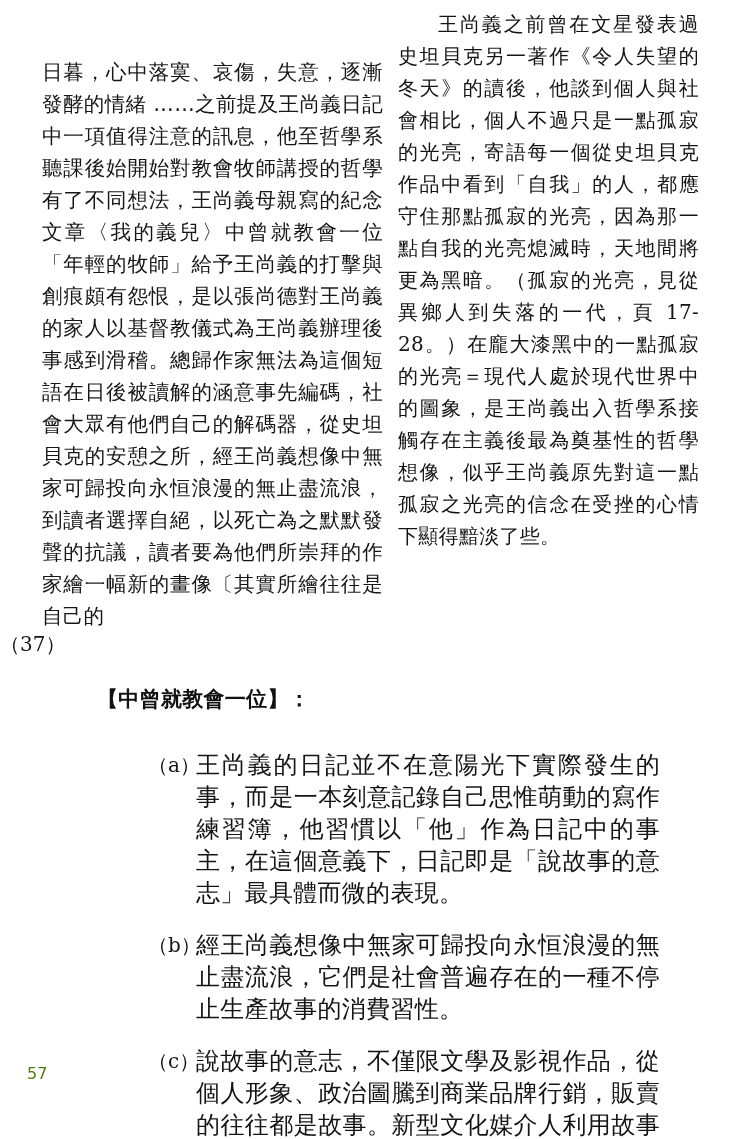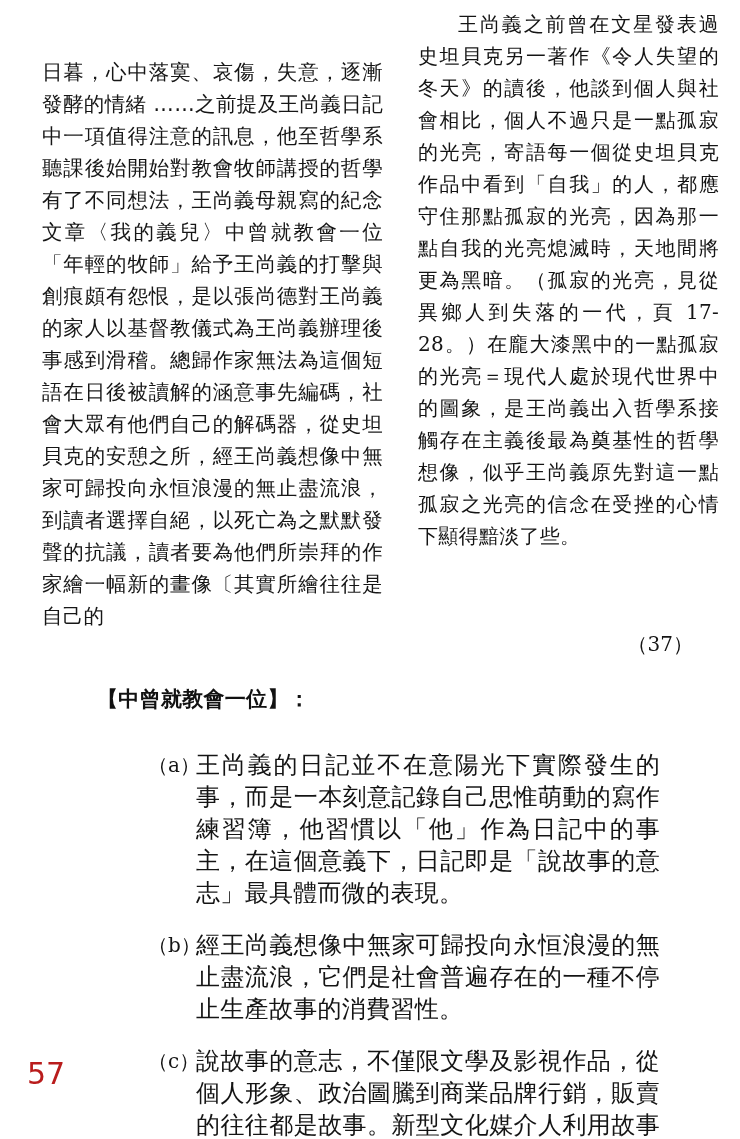--- a/index.html
+++ b/index.html
@@ -55,38 +55,37 @@
     top: 8px;
     width: 341px;
     margin-top: 48px;
   }
   #col-right {
     position: absolute;
     left: 398px;
     top: 8px;
     width: 301px;
     text-indent: 2em;
-    margin-left: 20px;
   }
 
   
   #full-width-tail {
     position: absolute;
     left: 42px;
     top: 482px;
     width: 656px;
   }
 
   
   #section-number {
     position: absolute;
     left: 0;
     top: 629px;
     width: 693px;
-    text-align: right;
+    text-align: left;
     font-family: "DejaVu Serif", "Liberation Serif", serif;
     font-size: 20px;
     line-height: 30px;
     color: #141414;
   }
 
   
   #section-heading {
     position: absolute;
     left: 97px;
@@ -132,23 +131,23 @@
     text-align: justify;
     text-justify: inter-character;
   }
 
   
   #folio {
     position: absolute;
     left: 27px;
     top: 1061px;
     font-family: "DejaVu Sans", "Liberation Sans", sans-serif;
-    font-size: 30px;
+    font-size: 16px;
     line-height: 26px;
-    color: #b91c1c;
+    color: #4d7c0f;
   }
 </style>
 </head>
 <body>
 
 <div class="page">
 
   <div id="two-col">
     <div id="col-left" class="cjk-sans">日暮，心中落寞、哀傷，失意，逐漸發酵的情緒 ……之前提及王尚義日記中一項值得注意的訊息，他至哲學系聽課後始開始對教會牧師講授的哲學有了不同想法，王尚義母親寫的紀念文章〈我的義兒〉中曾就教會一位「年輕的牧師」給予王尚義的打擊與創痕頗有怨恨，是以張尚德對王尚義的家人以基督教儀式為王尚義辦理後事感到滑稽。總歸作家無法為這個短語在日後被讀解的涵意事先編碼，社會大眾有他們自己的解碼器，從史坦貝克的安憩之所，經王尚義想像中無家可歸投向永恒浪漫的無止盡流浪，到讀者選擇自絕，以死亡為之默默發聲的抗議，讀者要為他們所崇拜的作家繪一幅新的畫像〔其實所繪往往是自己的</div>
     <div id="col-right" class="cjk-serif">王尚義之前曾在文星發表過史坦貝克另一著作《令人失望的冬天》的讀後，他談到個人與社會相比，個人不過只是一點孤寂的光亮，寄語每一個從史坦貝克作品中看到「自我」的人，都應守住那點孤寂的光亮，因為那一點自我的光亮熄滅時，天地間將更為黑暗。（孤寂的光亮，見從異鄉人到失落的一代，頁 17-28。）在龐大漆黑中的一點孤寂的光亮＝現代人處於現代世界中的圖象，是王尚義出入哲學系接觸存在主義後最為奠基性的哲學想像，似乎王尚義原先對這一點孤寂之光亮的信念在受挫的心情下顯得黯淡了些。</div>

